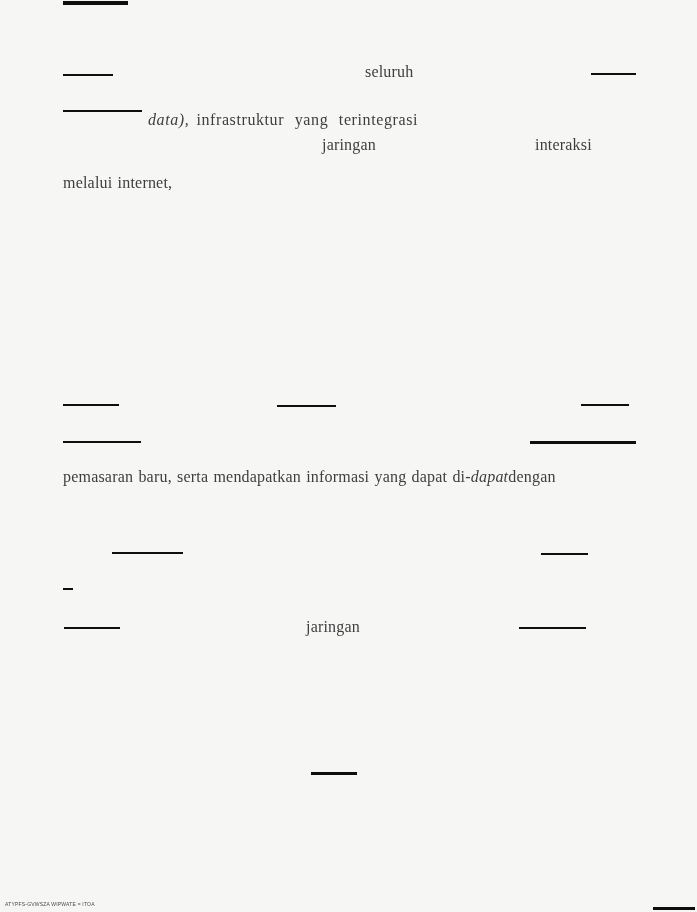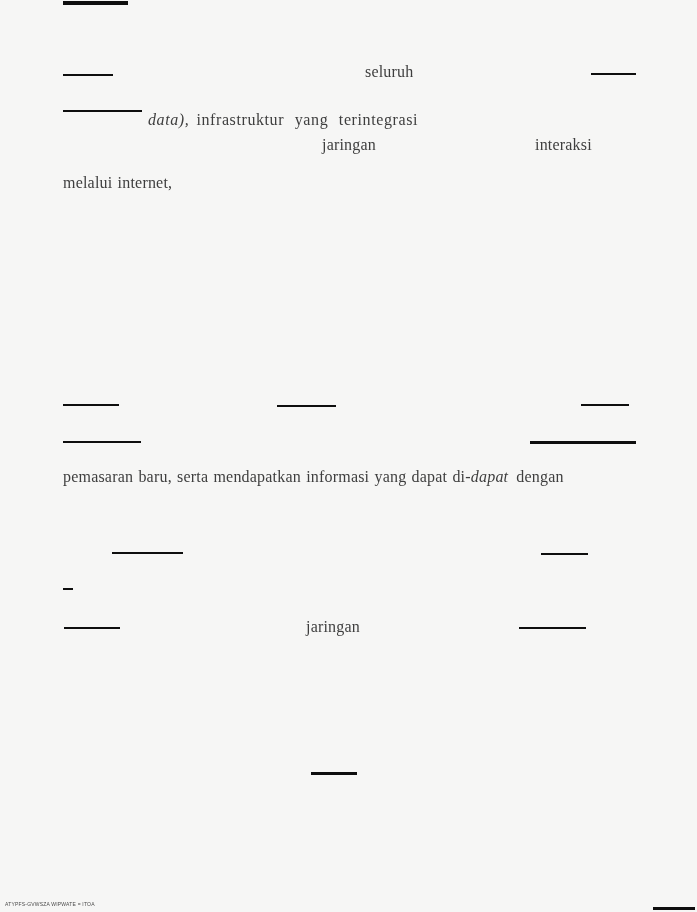--- a/index.html
+++ b/index.html
@@ -21,21 +21,21 @@
     line-height: 1.15;
     color: #3e3e3e;
     filter: blur(0.35px);
     white-space: nowrap;
     letter-spacing: 0.2px;
   }
   .frag em { font-style: italic; }
   .ws-wide   { word-spacing: 6px; letter-spacing: 0.6px; }
   .ws-normal { word-spacing: 1px; }
   .gap-left  { margin-left: 7px; }
-  .gap-left-sm { margin-left: 8px; }
+  .gap-left-sm { margin-left: 0; }
   
   .bar {
     position: absolute;
     background: #0e0e0e;
   }
   
   .watermark {
     position: absolute;
     left: 5px; top: 901px;
     font-family: "Liberation Sans", sans-serif;

